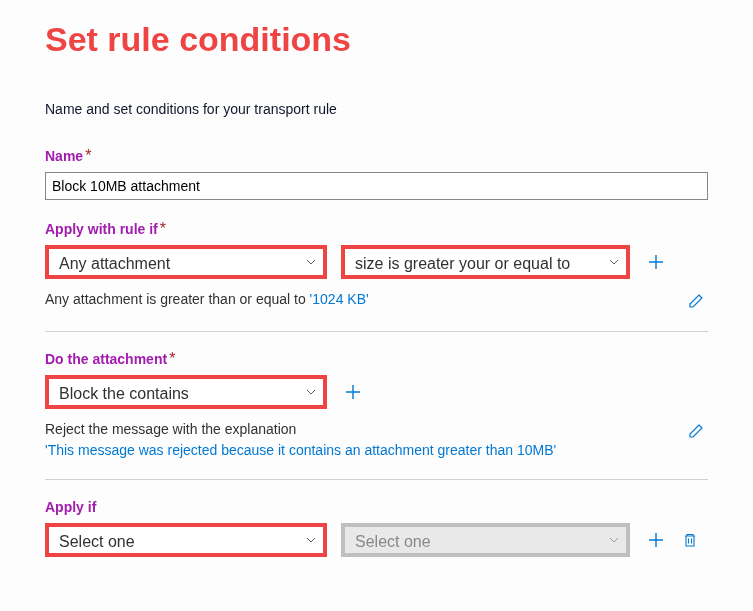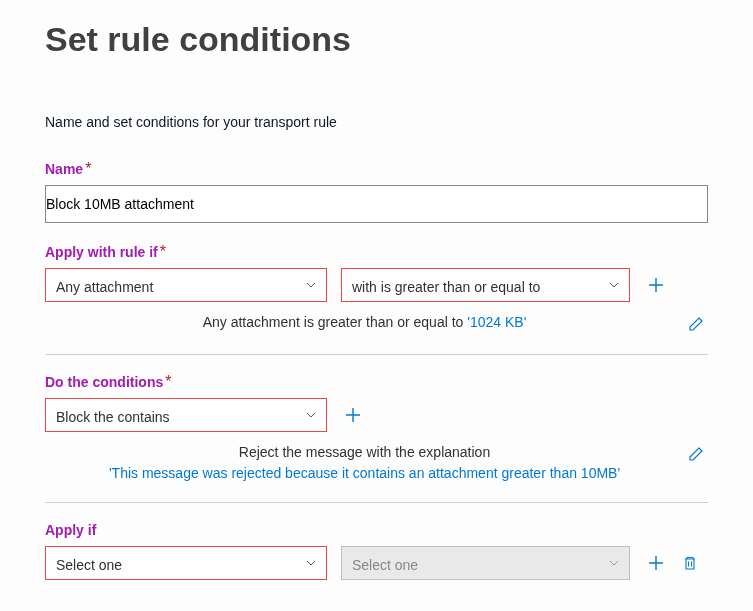--- a/index.html
+++ b/index.html
@@ -6,65 +6,65 @@
     body {
       font-family: "Segoe UI", -apple-system, BlinkMacSystemFont, sans-serif;
       background: #fdfdfd;
       color: #323130;
       padding: 20px 45px;
       width: 753px;
     }
     .page-title {
       font-size: 34px;
       font-weight: 700;
-      color: #404040;
-      margin-bottom: 55px;
+      color: #ef4444;
+      margin-bottom: 42px;
     }
     .page-subtitle {
       font-size: 14px;
       color: #0f172a;
       margin-bottom: 30px;
     }
     .field-group { margin-bottom: 14px; }
     .field-label {
       font-size: 14px;
       font-weight: 600;
       color: #a21caf;
       display: inline-block;
       margin-bottom: 8px;
     }
     .required { color: #a4262c; margin-left: 2px; font-weight: 400; }
     .text-input {
       width: 100%;
       max-width: 678px;
-      height: 38px;
-      padding: 6px 0;
+      height: 28px;
+      padding: 6px 6px;
       border: 1px solid #8a8886;
       font-size: 14px;
       font-family: inherit;
       background: #fff;
     }
     .row {
       display: flex;
       align-items: center;
       gap: 14px;
       margin-bottom: 10px;
     }
     .select-wrap {
       position: relative;
       display: inline-block;
     }
     .select-box {
       height: 34px;
       padding: 6px 30px 6px 10px;
-      border: 1px solid #ef4444;
+      border: 4px solid #ef4444;
       background: #fff;
-      font-size: 14px;
-      display: flex;
-      align-items: flex-end;
+      font-size: 16px;
+      display: flex;
+      align-items: flex-start;
       cursor: pointer;
       white-space: nowrap;
       overflow: hidden;
       text-overflow: ellipsis;
     }
     .select-box.disabled {
       background: #e9e9e9;
       color: #888;
       border-color: #bfbfbf;
       cursor: default;
@@ -90,21 +90,20 @@
       background: none;
       border: none;
     }
     .icon-btn svg { display: block; }
     .summary-row {
       display: flex;
       align-items: flex-start;
       justify-content: space-between;
       margin-top: 6px;
       max-width: 678px;
-      text-align: center;
     }
     .summary-text {
       font-size: 14px;
       color: #323130;
       flex: 1;
       line-height: 1.5;
     }
     .summary-text .link-value { color: #0078d4; }
     .divider {
       border: none;
@@ -139,21 +138,21 @@
           <span>Any attachment</span>
         </div>
       <span class="chevron">
         <svg width="12" height="12" viewBox="0 0 12 12">
             <path d="M2 4 L6 8 L10 4" stroke="#605e5c" stroke-width="1" fill="none"></path>
           </svg>
       </span>
     </div>
     <div class="select-wrap w2">
       <div class="select-box">
-          <span>with is greater than or equal to</span>
+          <span>size is greater your or equal to</span>
         </div>
       <span class="chevron">
         <svg width="12" height="12" viewBox="0 0 12 12">
             <path d="M2 4 L6 8 L10 4" stroke="#605e5c" stroke-width="1" fill="none"></path>
           </svg>
       </span>
     </div>
     <button class="icon-btn">
       <svg width="18" height="18" viewBox="0 0 18 18">
           <path d="M9 2 V16 M2 9 H16" stroke="#0078d4" stroke-width="1.4"></path>
@@ -169,21 +168,21 @@
           <path d="M11 2 L14 5 L5 14 L2 14 L2 11 Z" stroke="#0078d4" stroke-width="1.2" fill="none"></path>
         </svg>
     </button>
   </div>
 </div>
 
 <hr class="divider">
 
 <div class="field-group">
   <div>
-    <span class="field-label">Do the conditions</span><span class="required">*</span>
+    <span class="field-label">Do the attachment</span><span class="required">*</span>
   </div>
   <div class="row">
     <div class="select-wrap w1">
       <div class="select-box">
           <span>Block the contains</span>
         </div>
       <span class="chevron">
         <svg width="12" height="12" viewBox="0 0 12 12">
             <path d="M2 4 L6 8 L10 4" stroke="#605e5c" stroke-width="1" fill="none"></path>
           </svg>

